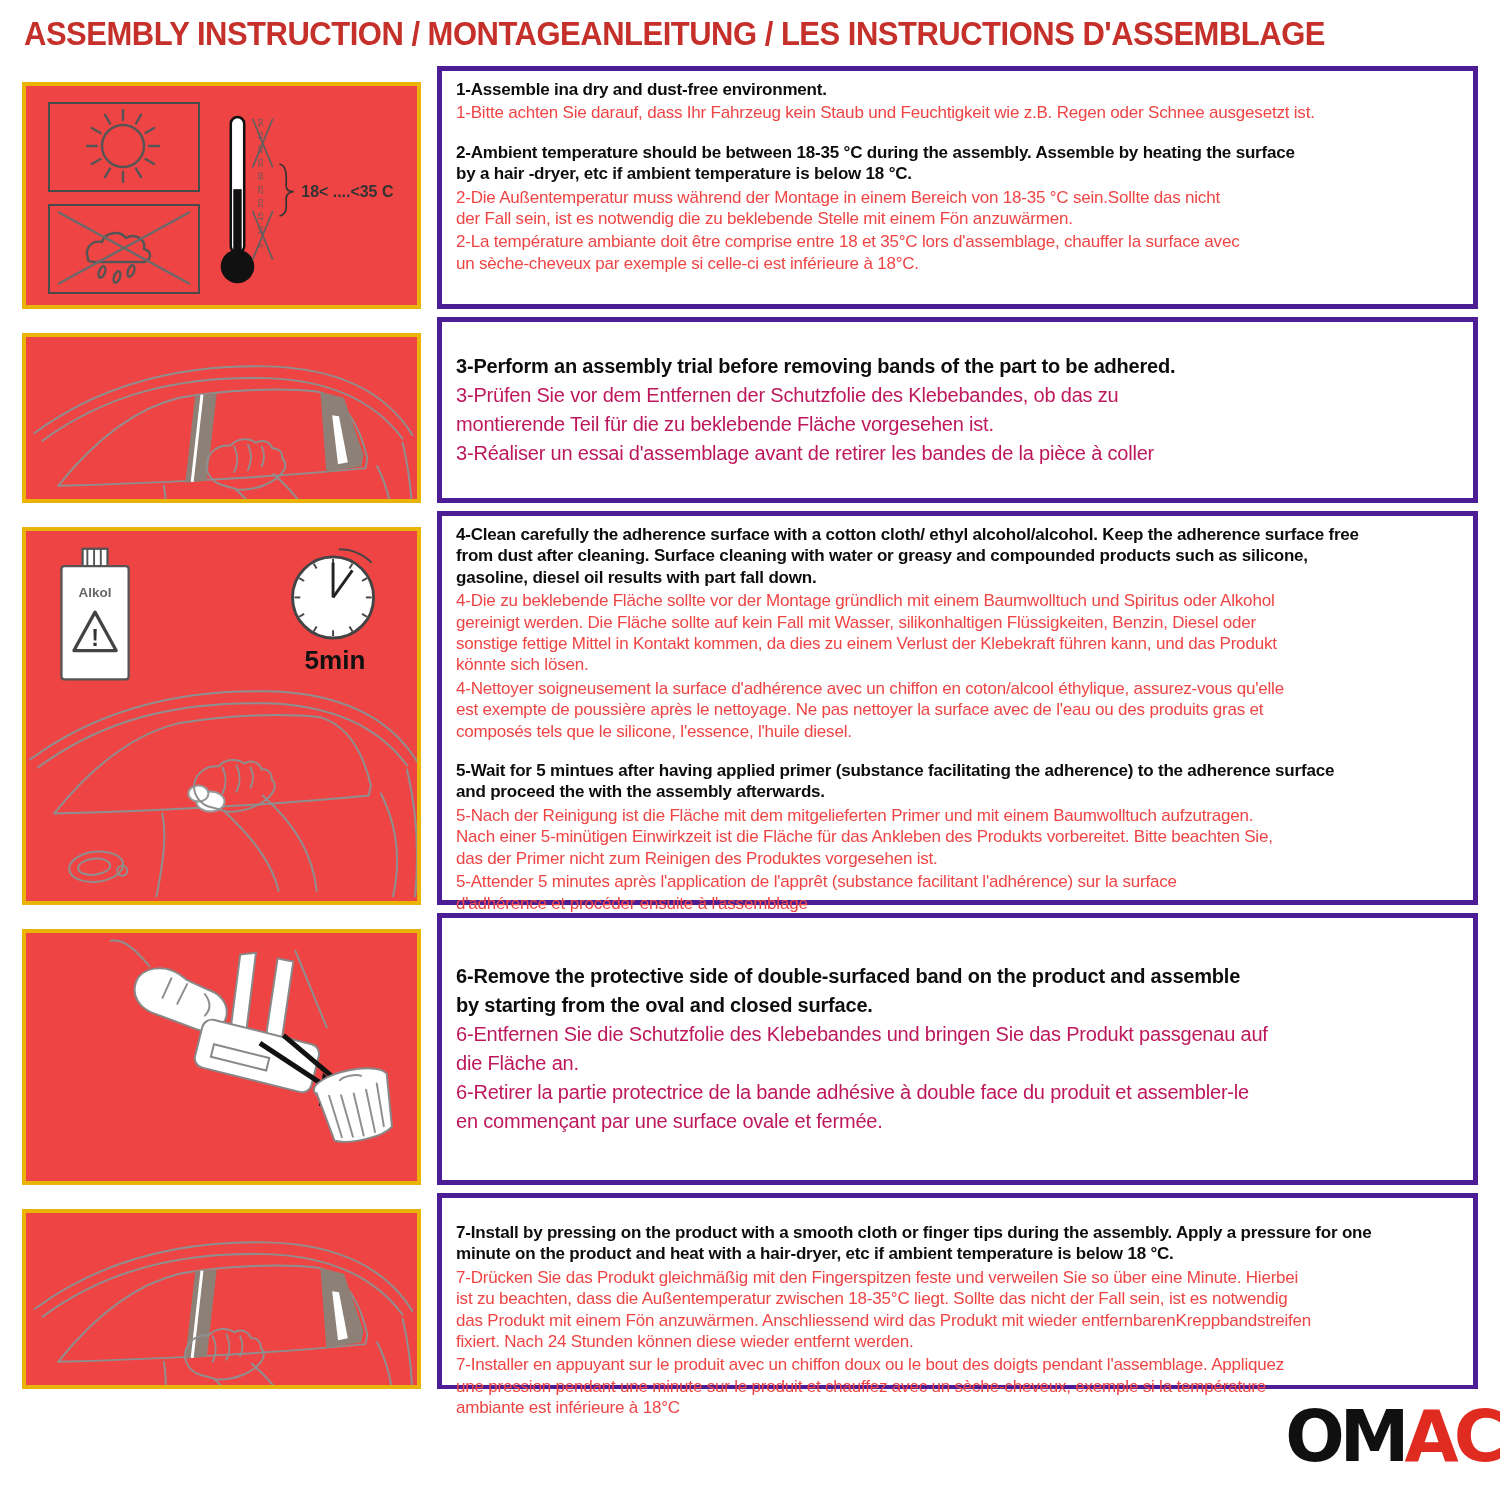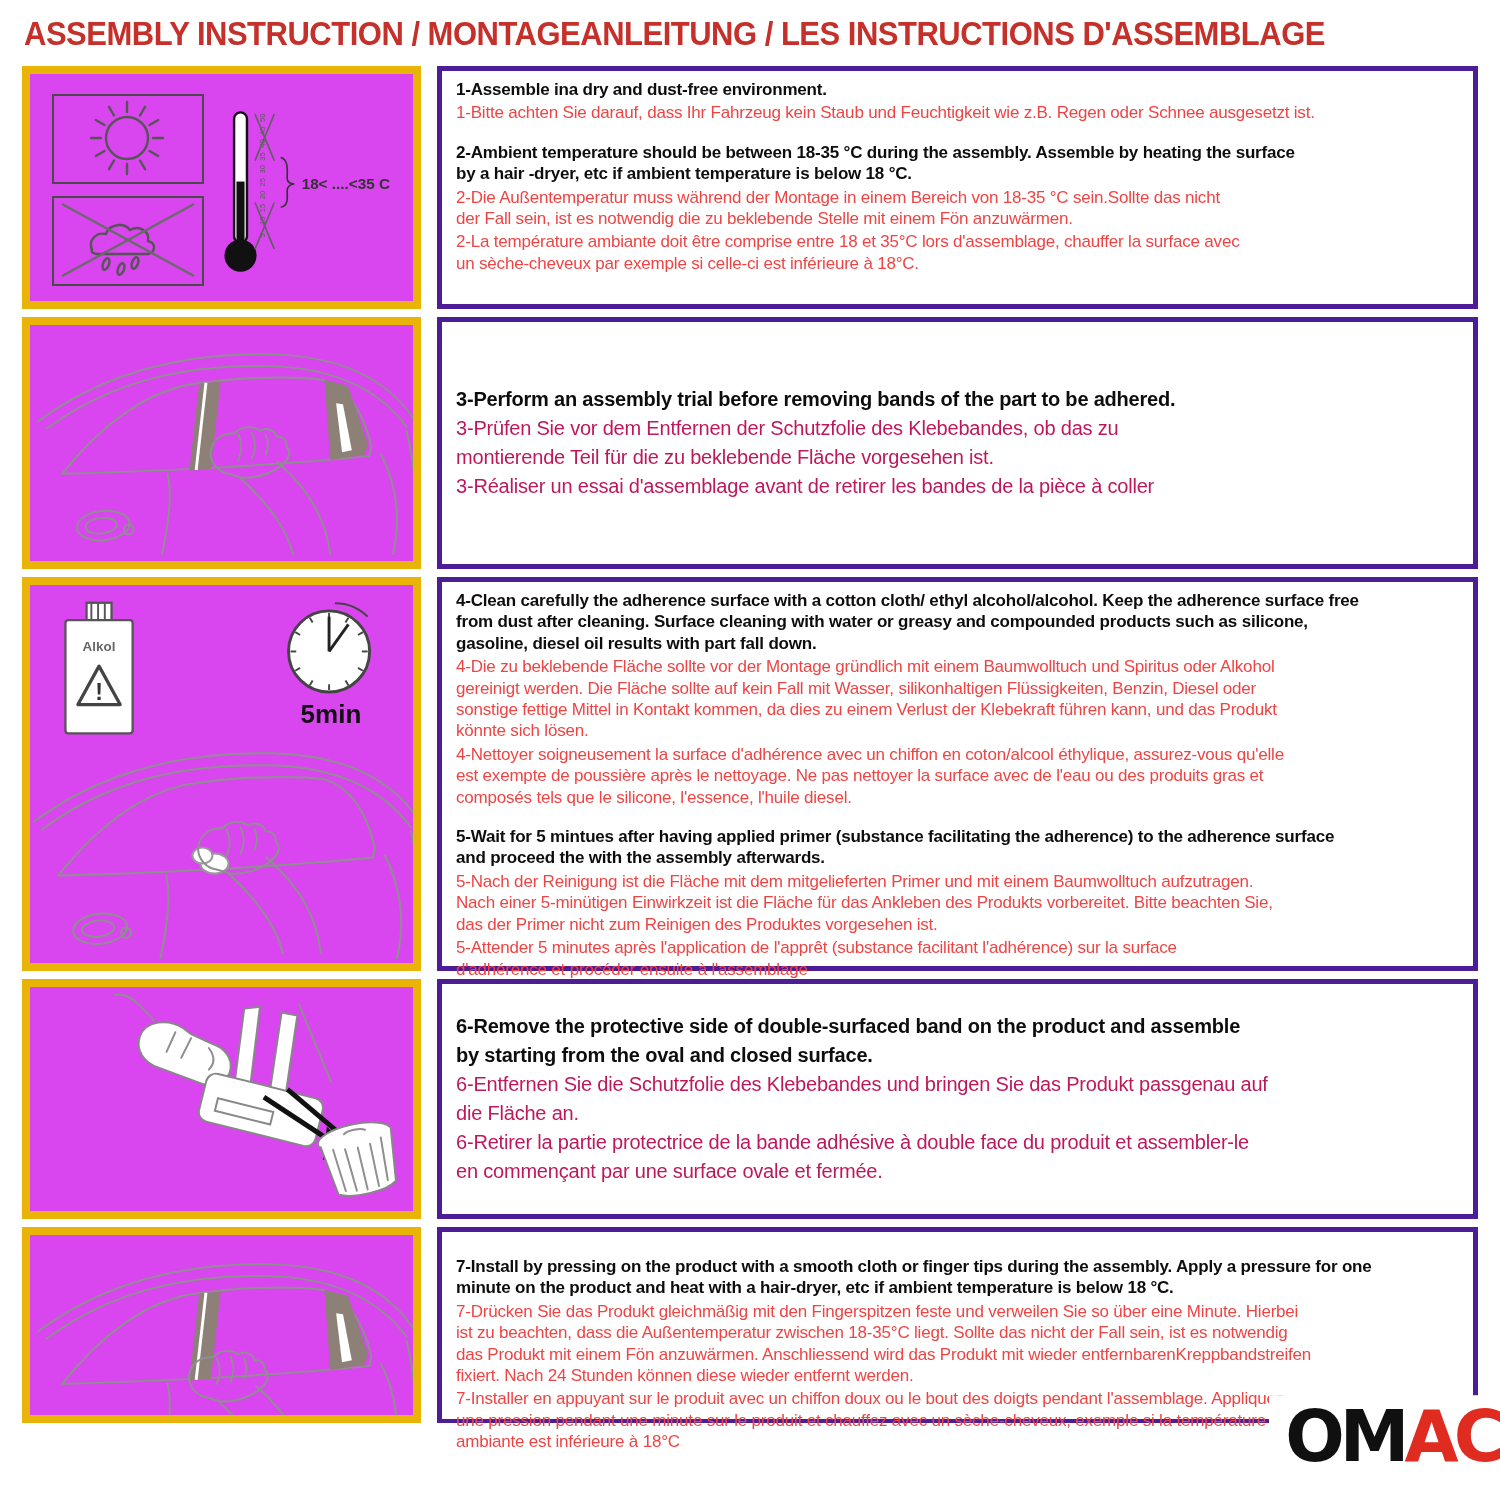--- a/index.html
+++ b/index.html
@@ -2,22 +2,22 @@
 <html><head>
 <meta charset="utf-8">
 <style>
   * { box-sizing: border-box; margin: 0; padding: 0; }
   html,body { width:1500px; height:1500px; background:#fff; overflow:hidden;
     font-family:"Liberation Sans", sans-serif; }
   .page { position:relative; width:1500px; height:1500px; padding:12px 22px 0 22px; }
   .title { color:#c5302b; font-weight:800; font-size:31px; letter-spacing:-0.5px;
     margin:4px 0 14px 2px; white-space:nowrap; transform:scaleY(1.08); transform-origin:0 50%; }
   .row { display:flex; gap:16px; margin-bottom:8px; }
-  .fig { width:399px; flex:0 0 399px; border:8px solid #eab308; background:#d946ef;
-    position:relative; overflow:hidden; }
+  .fig { width:399px; flex:0 0 399px; border:4px solid #eab308; background:#ef4444;
+    position:relative; overflow:hidden;margin-top:16px; }
   .txt { flex:1; border:5px solid #4c1d95; background:#fff; padding:8px 14px;
     display:flex; flex-direction:column; }
   .t-small p { font-size:17px; line-height:1.26; white-space:pre-line; color:#ef4444;
     letter-spacing:-0.2px; margin-bottom:2px; }
   .t-big { justify-content:center; }
   .t-big p { font-size:20px; line-height:1.45; white-space:pre-line; color:#be185d;
     letter-spacing:-0.2px; }
   p.b { font-weight:700; color:#0d0d0d; }
   .gap { margin-top:16px !important; }
   .r5 .txt { border-bottom-width:4px; padding-top:24px; }
@@ -146,21 +146,21 @@
       <p>1-Bitte achten Sie darauf, dass Ihr Fahrzeug kein Staub und Feuchtigkeit wie z.B. Regen oder Schnee ausgesetzt ist.</p>
       <p class="b gap">2-Ambient temperature should be between 18-35 °C  during the assembly. Assemble by heating the surface
 by a hair -dryer, etc if ambient temperature is below 18 °C.</p>
       <p>2-Die Außentemperatur muss während der Montage in einem Bereich von 18-35 °C  sein.Sollte das nicht
 der Fall sein, ist es notwendig die zu beklebende Stelle mit einem Fön anzuwärmen.</p>
       <p>2-La température ambiante doit être comprise entre 18 et 35°C lors d'assemblage, chauffer la surface avec
 un sèche-cheveux par exemple si celle-ci est inférieure à 18°C.</p>
     </div>
   </section>
 
-  <section class="row" style="height:252px">
+  <section class="row" style="height:186px">
     <figure class="fig">
       <svg viewBox="0 0 390 235" width="395" height="230">
         <use href="#car-base"></use>
           <use href="#car-pillars"></use>
           <use href="#hand-arm"></use>
       </svg>
     </figure>
     <div class="txt t-big">
       <p class="b">3-Perform an assembly trial before removing bands of the part to be adhered.</p>
       <p>3-Prüfen Sie vor dem Entfernen der Schutzfolie des Klebebandes, ob das zu
@@ -227,21 +227,21 @@
       <p class="b gap">5-Wait for 5 mintues after having applied primer (substance facilitating the adherence) to the adherence surface
 and proceed the with the assembly afterwards.</p>
       <p>5-Nach der Reinigung ist die Fläche mit dem mitgelieferten Primer und mit einem Baumwolltuch aufzutragen.
 Nach einer 5-minütigen Einwirkzeit ist die Fläche für das Ankleben des Produkts vorbereitet. Bitte beachten Sie,
 das der Primer nicht zum Reinigen des Produktes vorgesehen ist.</p>
       <p>5-Attender 5 minutes après l'application de l'apprêt (substance facilitant l'adhérence) sur la surface
 d'adhérence et procéder ensuite à l'assemblage</p>
     </div>
   </section>
 
-  <section class="row" style="height:240px">
+  <section class="row" style="height:272px">
     <figure class="fig">
       <svg viewBox="0 0 390 240" width="395" height="236">
         <g>
           <path d="M150 42 C135 32 112 34 106 50 C101 64 110 77 125 82 L168 98 C182 103 196 96 198 84 C200 72 192 62 180 58 L158 48 Z" fill="#fff" stroke="#888" stroke-width="2"></path>
           <path d="M142 46 L133 66" class="stroke"></path>
             <path d="M158 52 L148 72" class="stroke"></path>
           <path d="M176 62 C182 70 182 78 176 84" class="stroke"></path>
           <path d="M120 34 C100 10 90 6 80 8" class="stroke"></path>
         </g>
         <g>

